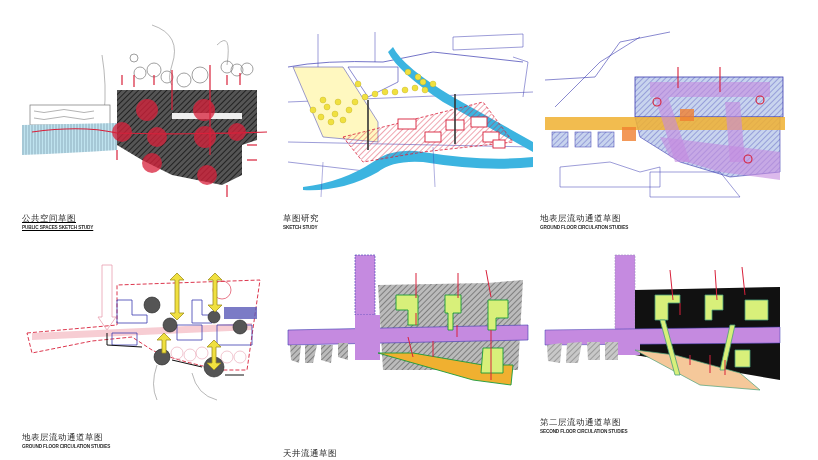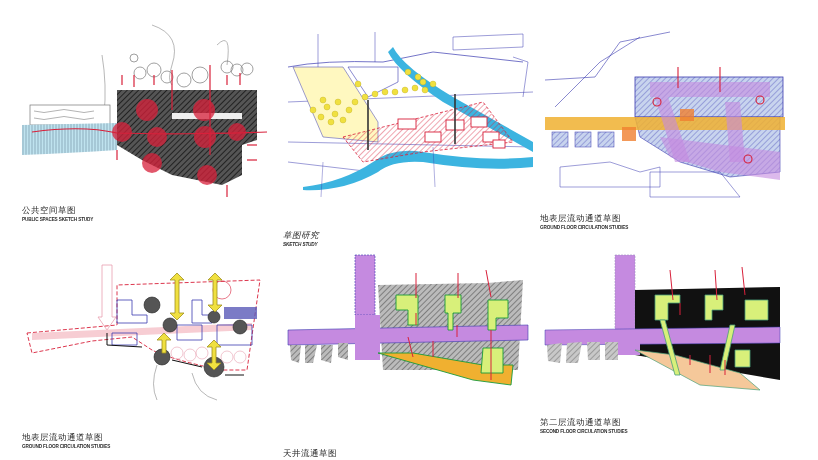--- a/index.html
+++ b/index.html
@@ -63,21 +63,21 @@
         <line x1="112" y1="62" x2="112" y2="50"></line>
         <line x1="132" y1="60" x2="132" y2="50"></line>
       <line x1="205" y1="60" x2="205" y2="50"></line>
         <line x1="218" y1="60" x2="218" y2="48"></line>
       <line x1="225" y1="120" x2="235" y2="120"></line>
         <line x1="225" y1="135" x2="235" y2="135"></line>
       <line x1="95" y1="125" x2="95" y2="135"></line>
         <line x1="205" y1="160" x2="205" y2="172"></line>
     </g>
   </svg>
-  <div class="caption" style="top:180px;">
+  <div class="caption" style="top:188px;text-decoration:underline;">
     <div class="cap-cn">公共空间草图</div>
     <div class="cap-en">PUBLIC SPACES SKETCH STUDY</div>
   </div>
 </div>
 
 <div class="panel" style="left:283px; top:22px;">
   <svg class="sketch" viewBox="0 0 250 180">
     <defs>
       <pattern id="hr2" width="4" height="4" patternUnits="userSpaceOnUse" patternTransform="rotate(45)">
         <line x1="0" y1="0" x2="0" y2="4" stroke="#d8203a" stroke-width="0.8"></line>
@@ -126,21 +126,21 @@
         <rect x="200" y="110" width="16" height="10"></rect>
         <rect x="210" y="118" width="12" height="8"></rect>
     </g>
     <line x1="85" y1="78" x2="85" y2="128" stroke="#333" stroke-width="1.6"></line>
     <line x1="172" y1="72" x2="172" y2="122" stroke="#333" stroke-width="1.6"></line>
     <path d="M170 15 L240 12 L240 25 L170 28 Z" fill="none" stroke="#3a3ab0" stroke-width="0.5"></path>
     <path d="M230 35 L245 40 L240 75" fill="none" stroke="#3a3ab0" stroke-width="0.5"></path>
     <line x1="40" y1="140" x2="38" y2="175" stroke="#3a3ab0" stroke-width="0.4"></line>
     <line x1="150" y1="125" x2="152" y2="165" stroke="#3a3ab0" stroke-width="0.4"></line>
   </svg>
-  <div class="caption" style="top:208px;font-style:italic;">
+  <div class="caption" style="top:191px;">
     <div class="cap-cn">草图研究</div>
     <div class="cap-en">SKETCH STUDY</div>
   </div>
 </div>
 
 <div class="panel" style="left:540px; top:22px;">
   <svg class="sketch" viewBox="0 0 250 180">
     <defs>
       <pattern id="hbl3" width="4" height="4" patternUnits="userSpaceOnUse" patternTransform="rotate(45)">
         <rect width="4" height="4" fill="#c8d4ee"></rect>

